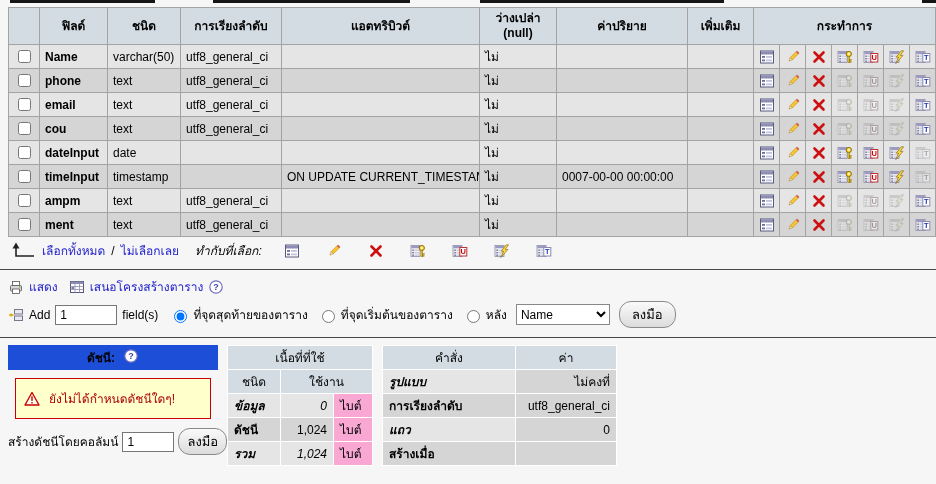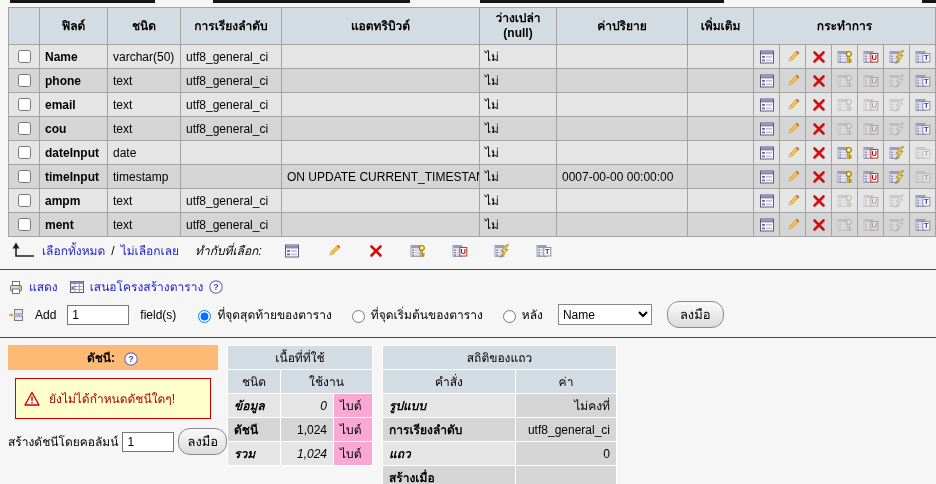--- a/index.html
+++ b/index.html
@@ -39,42 +39,42 @@
   .th-extra { word-break:break-all; }
 
   
   .checkbar { display:flex; align-items:center; margin:4px 0 0 10px; gap:6px; }
   .checkbar .withsel { font-style:italic; margin-left:10px; }
   .ws-icons { display:inline-flex; gap:26px; margin-left:16px; }
 
   hr.sep { border:0; border-top:1px solid #484848; margin:9px 0 0 0; }
 
   .toolline { display:flex; align-items:center; gap:5px; margin:7px 0 0 8px; }
-  .addline  { display:flex; align-items:center; gap:11px; margin:5px 0 9px 8px; }
+  .addline  { display:flex; align-items:center; gap:5px; margin:5px 0 9px 8px; }
   input[type=text] {
     border:1px solid #777; background:#fff; height:20px;
     font-size:12px; padding:1px 4px; font-family:inherit;
   }
   .w60 { width:62px; } .w48 { width:52px; }
   select {
     border:1px solid #888; background:#fff; height:21px;
     font-size:12px; width:94px; font-family:inherit;
   }
   button.go {
     background:linear-gradient(#fafafa,#dcdcdc);
     border:1px solid #8a8a8a; border-radius:12px;
     font-size:13px; padding:2px 12px; font-family:inherit; cursor:pointer;
   }
   label.radio { display:inline-flex; align-items:center; gap:3px; margin-right:4px; }
 
   
   .panels { display:flex; align-items:flex-start; gap:9px; margin:7px 0 0 8px; }
   .panel-hdr {
-    background:#fdba74; font-weight:bold; text-align:center;
-    padding:3px 2px; display:flex; justify-content:center; align-items:flex-end; gap:8px;
+    background:#1d4ed8; font-weight:bold; text-align:center;
+    padding:3px 2px; display:flex; justify-content:center; align-items:flex-start; gap:8px;
   }
   .p-index { width:210px; }
   .warnbox {
     margin:8px 0 0 7px; width:196px;
     background:#ffffcc; border:1px solid #cc0000; color:#aa0000;
     display:flex; align-items:center; gap:9px; padding:10px 8px; font-size:12px;
   }
   .createline { display:flex; align-items:center; gap:4px; margin-top:9px; white-space:nowrap; }
   table.mini { border-collapse:separate; border-spacing:1px; background:#fff; }
   table.mini th { background:#d3dce3; font-weight:normal; text-align:center; padding:2px 4px; font-size:12px; }
@@ -937,23 +937,20 @@
         <td class="num sA">1,024</td>
         <td class="unit">ไบต์</td>
       </tr>
     </tbody>
       </table>
   </div>
 
   <div class="p-stats">
     <table class="mini">
       <tbody>
-          <tr>
-            <th colspan="2">สถิติของแถว</th>
-          </tr>
       <tr>
         <th>คำสั่ง</th>
         <th>ค่า</th>
       </tr>
       <tr>
         <td class="lab sA">รูปแบบ</td>
         <td class="num sB">ไม่คงที่</td>
       </tr>
       <tr>
         <td class="lab sB">การเรียงลำดับ</td>

